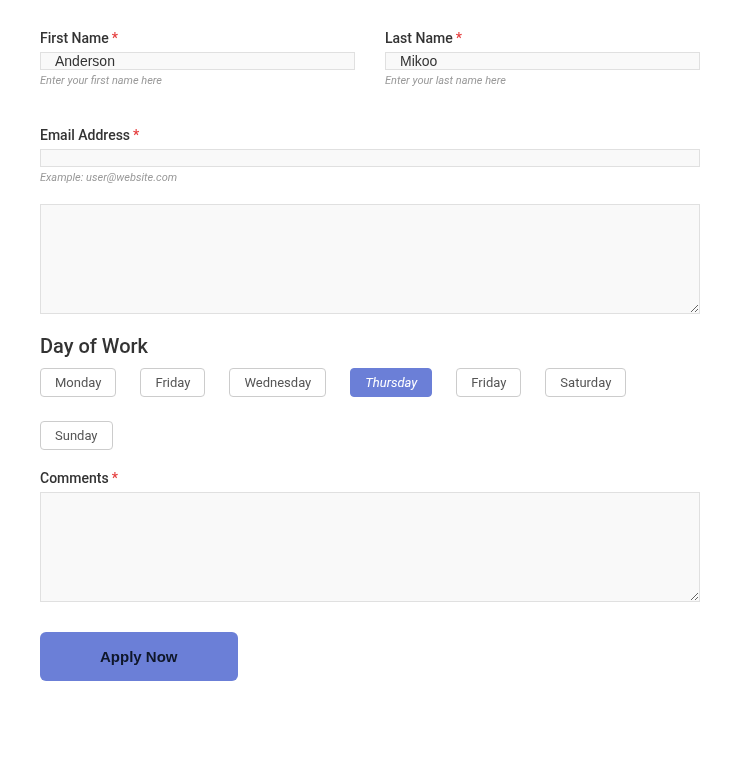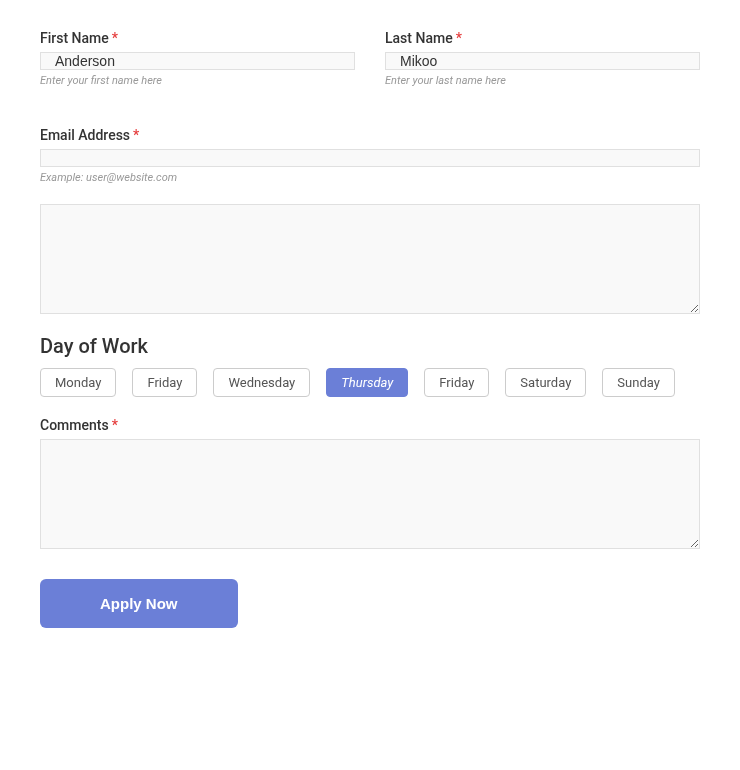--- a/index.html
+++ b/index.html
@@ -79,21 +79,21 @@
     .day-of-work-label {
       font-size: 20px;
       font-weight: 500;
       color: #333;
       margin-bottom: 10px;
     }
 
     .days-group {
       display: flex;
       flex-wrap: wrap;
-      gap: 16px;
+      gap: 24px;
       margin-bottom: 20px;
     }
 
     .day-chip {
       border: 1px solid #ccc;
       border-radius: 4px;
       padding: 6px 14px;
       font-size: 13px;
       color: #555;
       background: #fff;
@@ -104,21 +104,21 @@
 
     .day-chip.selected {
       background: #6b7fd7;
       color: #fff;
       border-color: #6b7fd7;
       font-style: italic;
     }
 
     .apply-button {
       background: #6b7fd7;
-      color: #ffffff;
+      color: #0f172a;
       border: none;
       border-radius: 6px;
       padding: 16px 60px;
       font-size: 15px;
       font-weight: 600;
       cursor: pointer;
       transition: background 0.2s;
       margin-top: 10px;
     }
 

